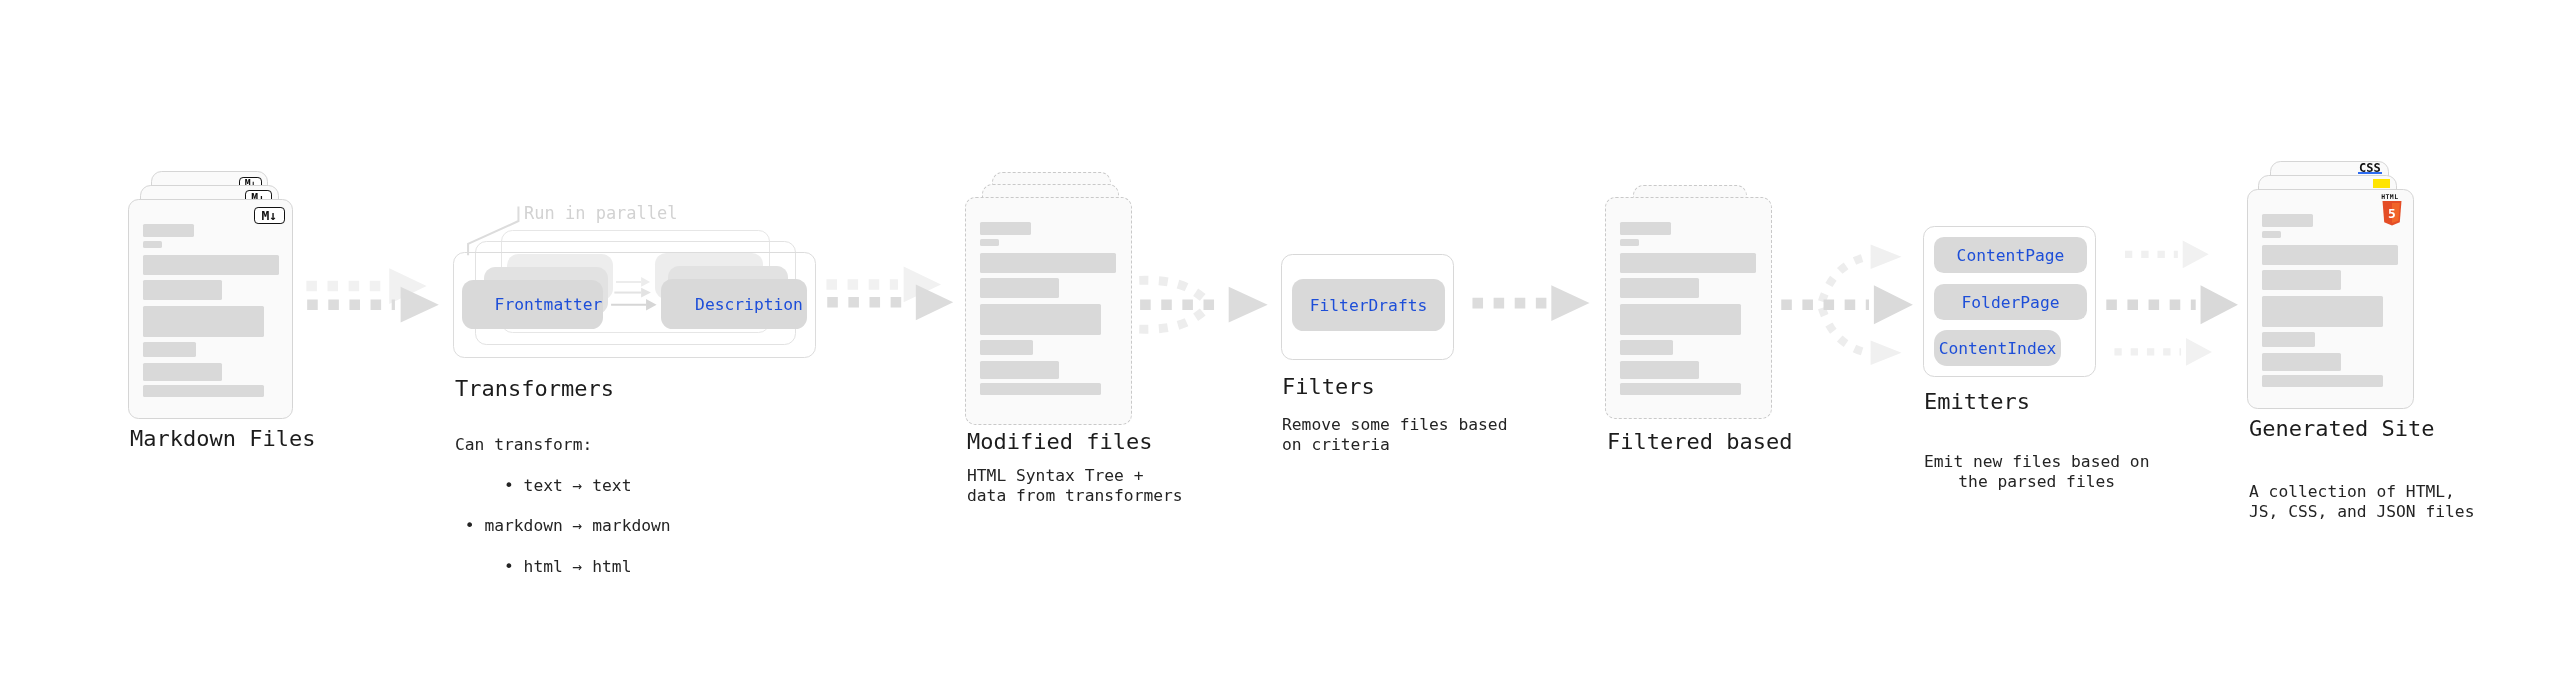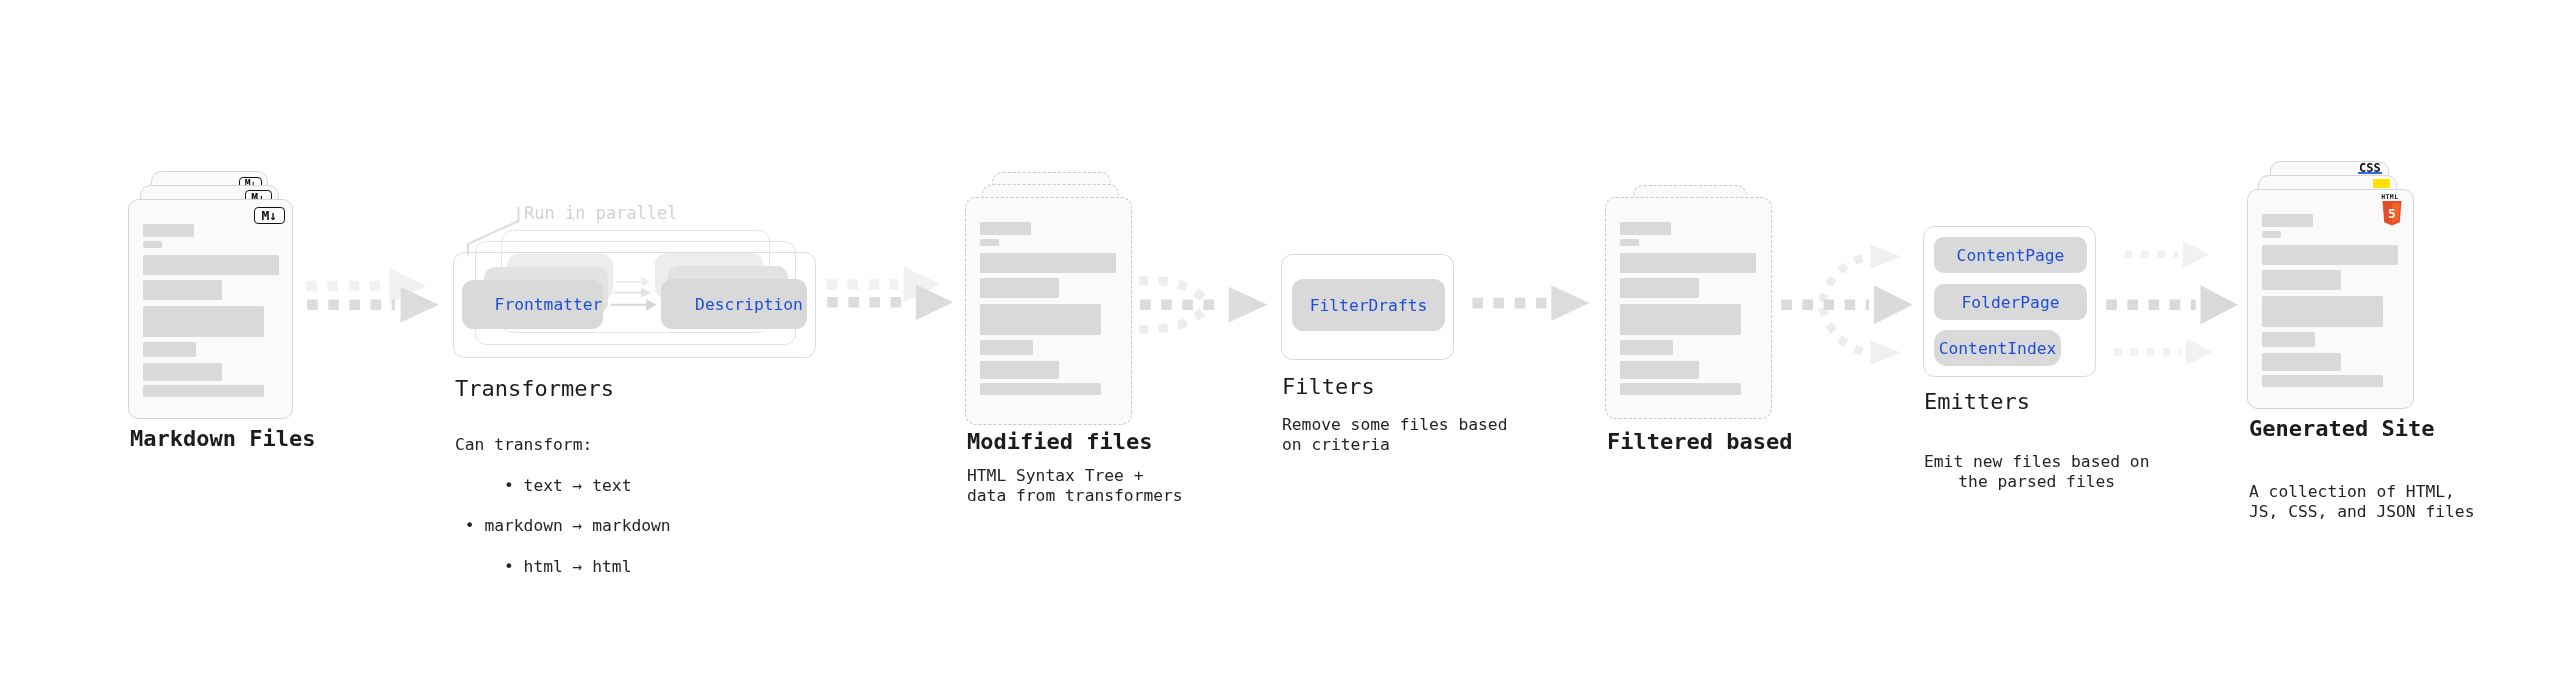--- a/index.html
+++ b/index.html
@@ -48,21 +48,21 @@
   }
   .ghost1{background:#e2e2e2;}
   .ghost2{background:#ededed;}
   .obox{
     position:absolute;border:1.6px solid #dcdcdc;border-radius:11.4px;
     box-sizing:border-box;background:transparent;
   }
   .obox--solid{background:#ffffff;border-color:#d8d8d8;}
   
   .heading{position:absolute;font-size:22px;font-weight:500;color:#1c1c1c;line-height:28px;white-space:nowrap;}
-  .label{position:absolute;font-size:22px;font-weight:700;color:#1c1c1c;line-height:28px;white-space:nowrap;}
+  .label{position:absolute;font-size:22px;font-weight:400;color:#1c1c1c;line-height:28px;white-space:nowrap;}
   .desc{position:absolute;font-size:16.3px;color:#242424;line-height:20.3px;white-space:pre-line;}
   .bullet-line{padding-left:9.8px;white-space:pre;text-align:center;}
   .note{position:absolute;font-size:17px;color:#d2d2d2;white-space:nowrap;}
   #arrow-layer{position:absolute;left:0;top:0;pointer-events:none;}
 </style>
 </head>
 <body>
 
 <div id="canvas">
 

